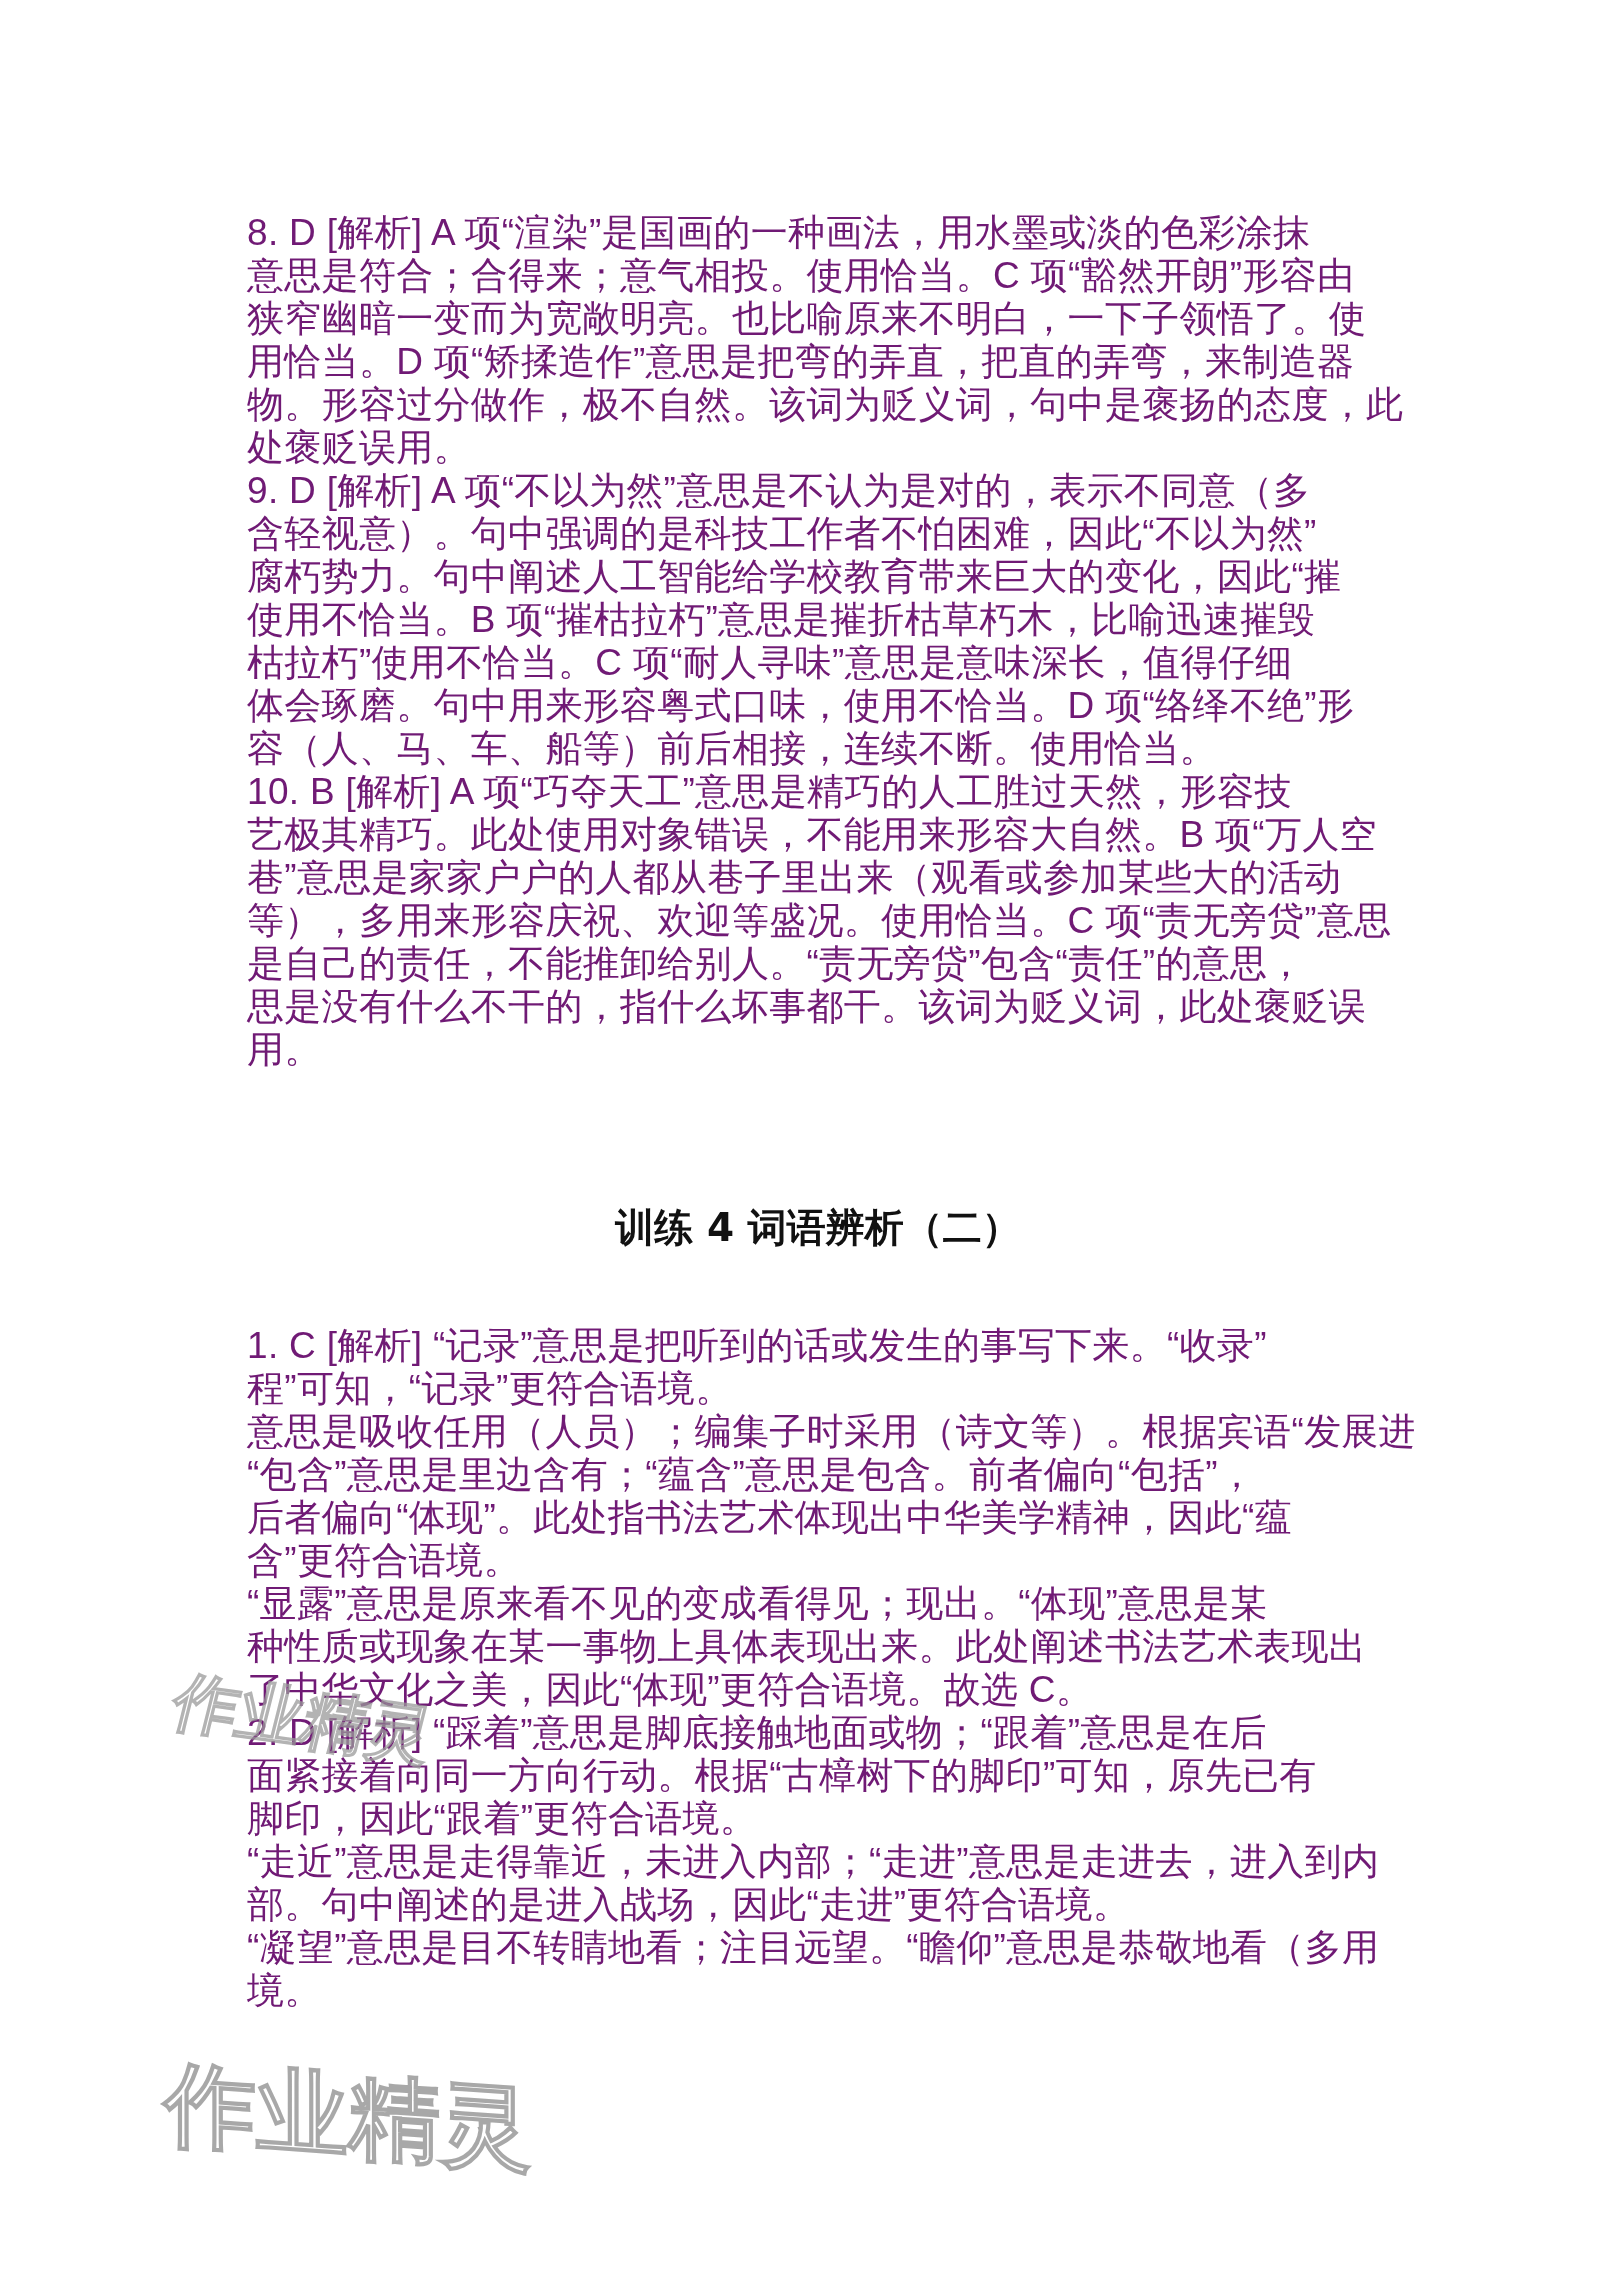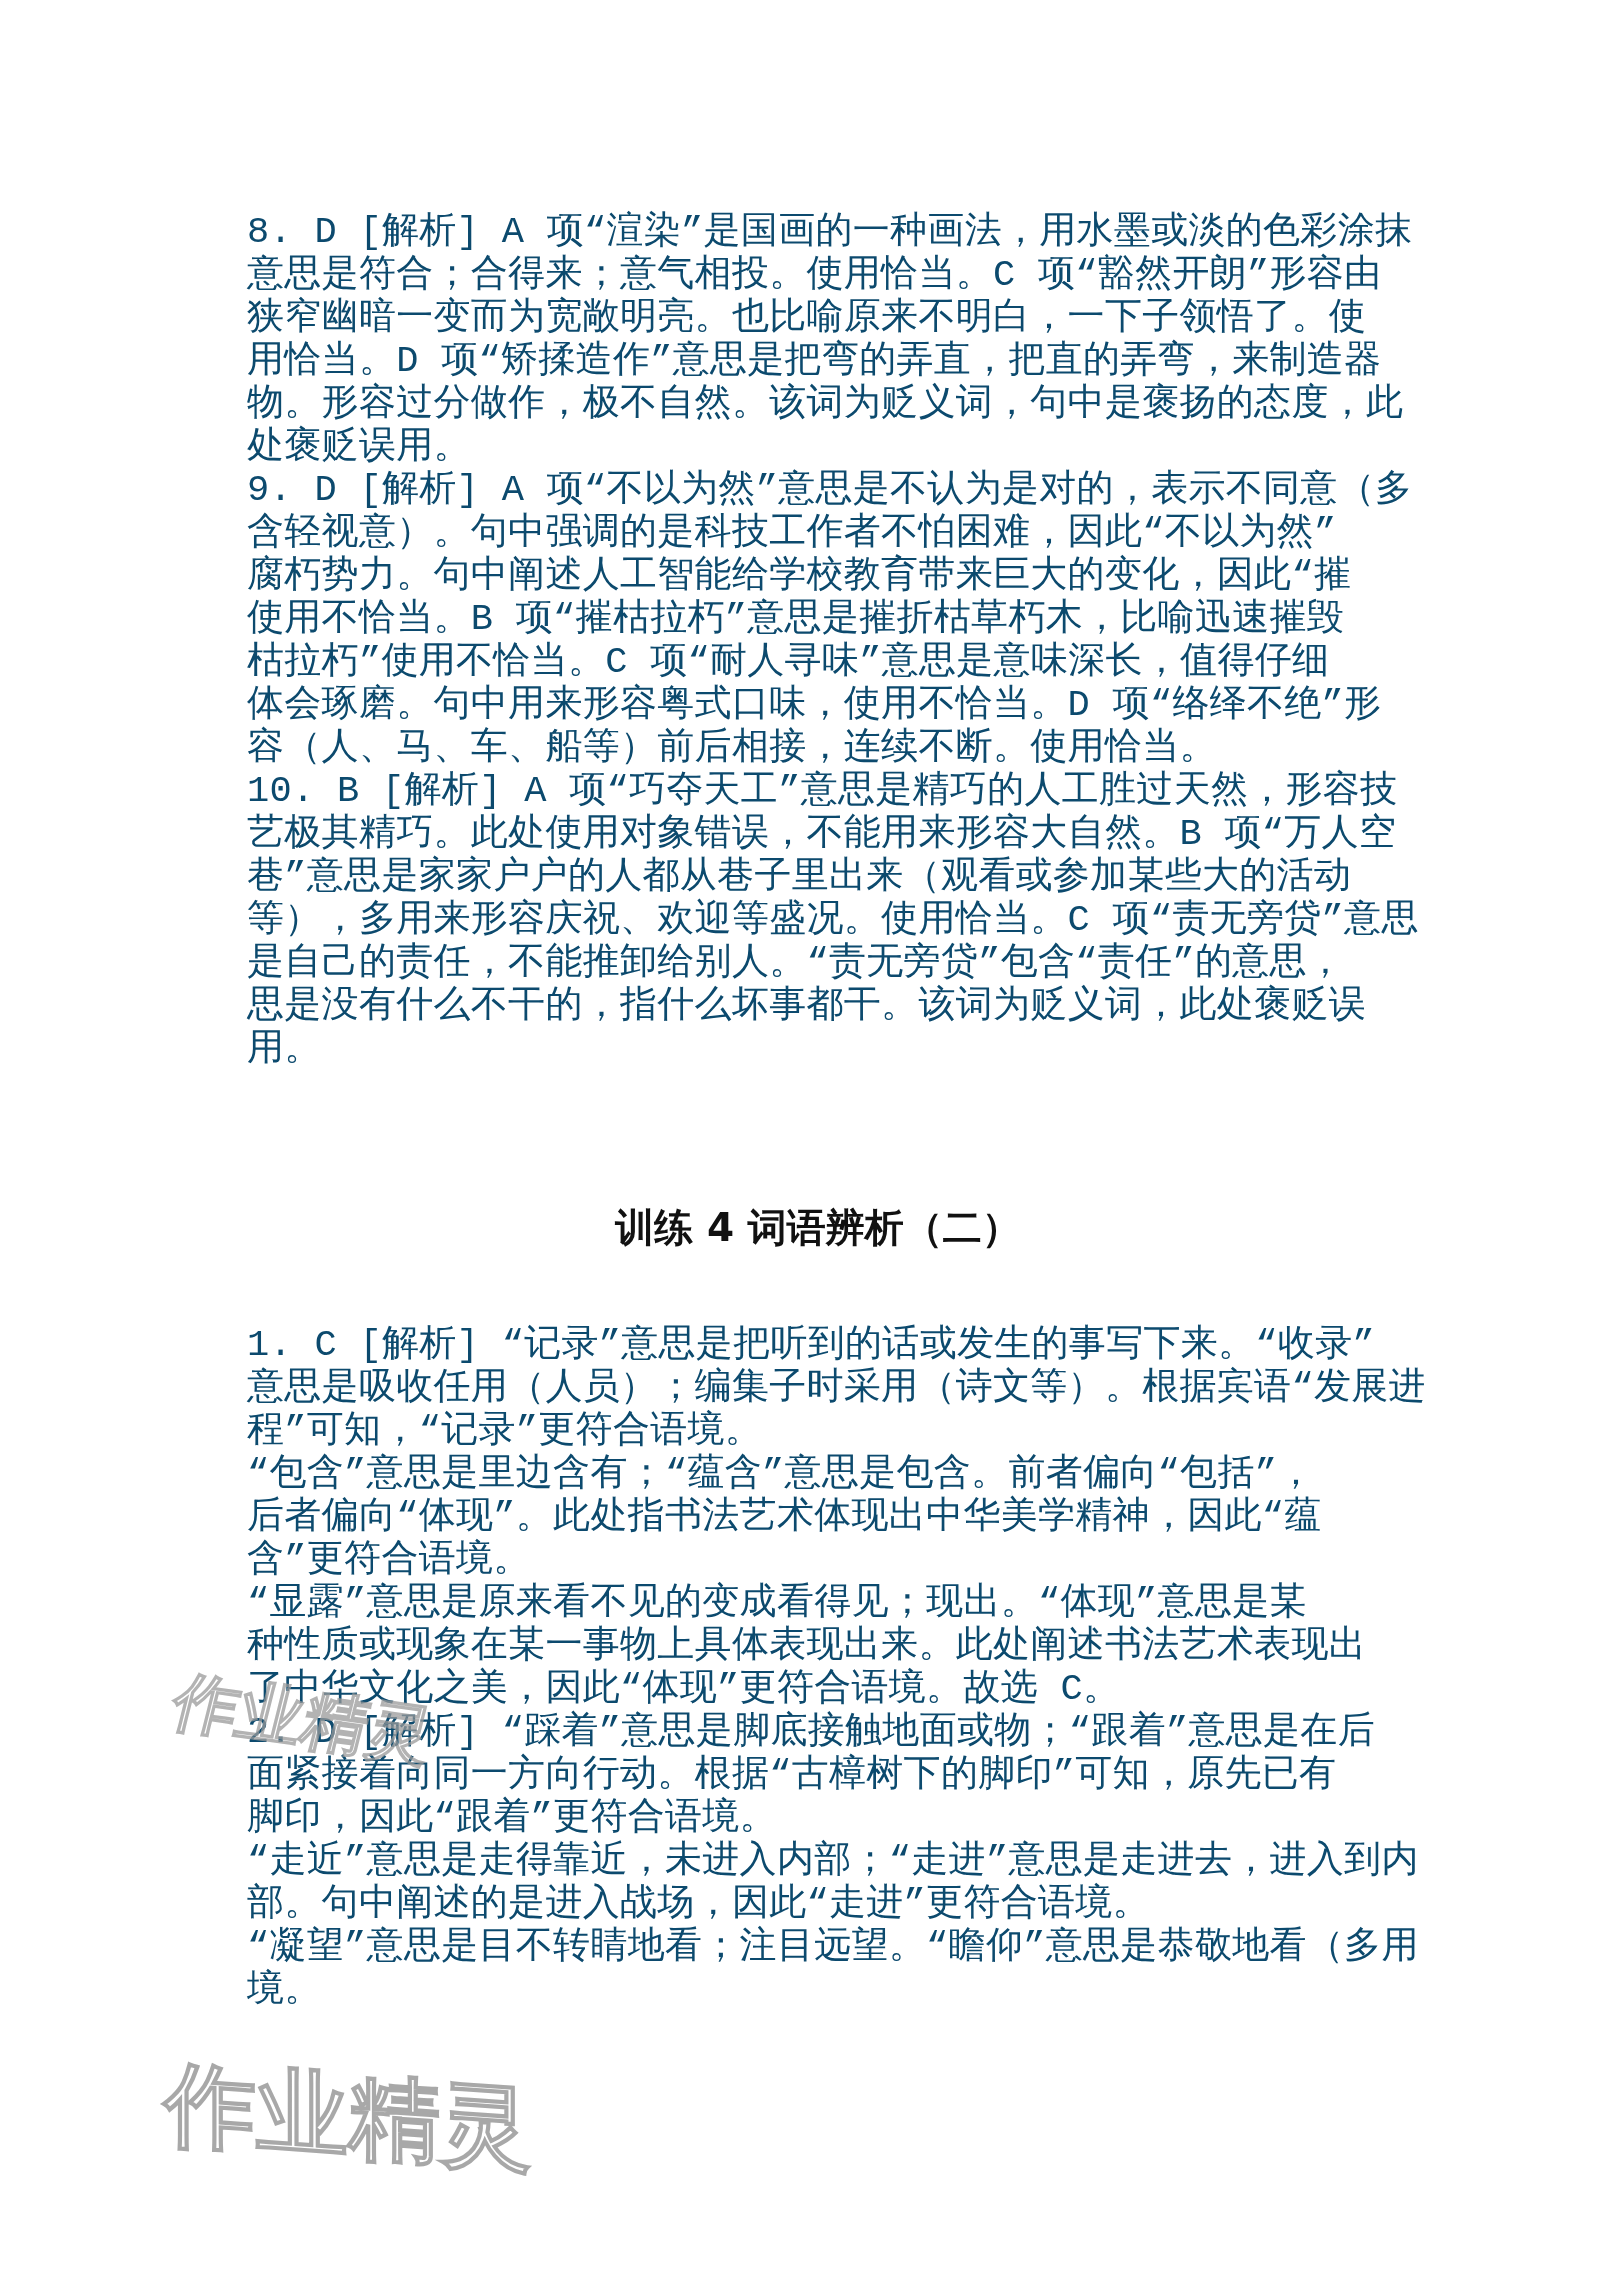--- a/index.html
+++ b/index.html
@@ -3,23 +3,23 @@
 <meta charset="utf-8">
 <style>
   html, body { margin: 0; padding: 0; background: #ffffff; }
   body { width: 1623px; height: 2295px; position: relative; overflow: hidden; }
   .page { position: absolute; left: 0; top: 0; width: 1623px; height: 2295px; background: #fff; }
   .block { position: absolute; left: 247px; width: 1139px; }
   .line {
     display: block;
     height: 43px;
     line-height: 43px;
-    font-family: Liberation Mono, monospace;
+    font-family: Liberation Sans, sans-serif;
     font-size: 37px;
-    color: #0c4a6e;
+    color: #701a75;
     white-space: nowrap;
     letter-spacing: 0.3px;
   }
   .title {
     position: absolute; left: 0; width: 1623px; top: 1201px;
     text-align: center;
     font-family: "DejaVu Sans", "Liberation Sans", sans-serif;
     font-weight: bold; font-size: 39px; color: #111;
     padding-left: 6.5px;
   }
@@ -67,22 +67,22 @@
       <span class="line">思是没有什么不干的，指什么坏事都干。该词为贬义词，此处褒贬误</span>
       <span class="line">用。</span>
     </div>
   </div>
 
   <div class="title">训练 4 词语辨析（二）</div>
 
   <div class="block" style="top:1324px;">
     <div>
       <span class="line">1. C  [解析] “记录”意思是把听到的话或发生的事写下来。“收录”</span>
+      <span class="line">程”可知，“记录”更符合语境。</span>
       <span class="line">意思是吸收任用（人员）；编集子时采用（诗文等）。根据宾语“发展进</span>
-      <span class="line">程”可知，“记录”更符合语境。</span>
       <span class="line">“包含”意思是里边含有；“蕴含”意思是包含。前者偏向“包括”，</span>
       <span class="line">后者偏向“体现”。此处指书法艺术体现出中华美学精神，因此“蕴</span>
       <span class="line">含”更符合语境。</span>
       <span class="line">“显露”意思是原来看不见的变成看得见；现出。“体现”意思是某</span>
       <span class="line">种性质或现象在某一事物上具体表现出来。此处阐述书法艺术表现出</span>
       <span class="line">了中华文化之美，因此“体现”更符合语境。故选 C。</span>
     </div>
     <div>
       <span class="line">2. D  [解析] “踩着”意思是脚底接触地面或物；“跟着”意思是在后</span>
       <span class="line">面紧接着向同一方向行动。根据“古樟树下的脚印”可知，原先已有</span>

